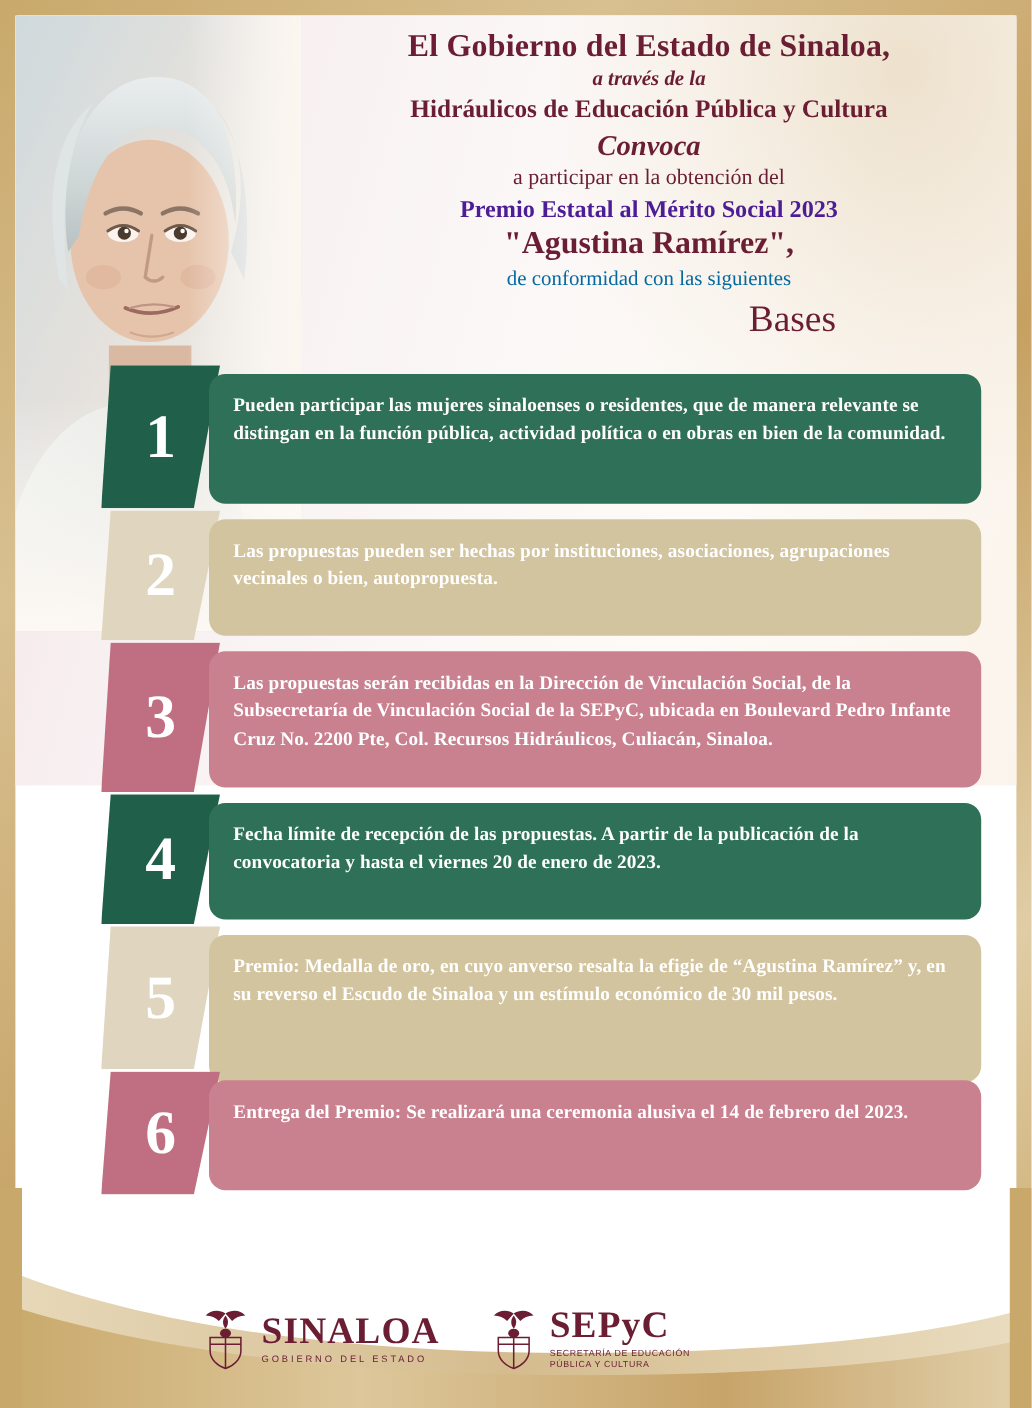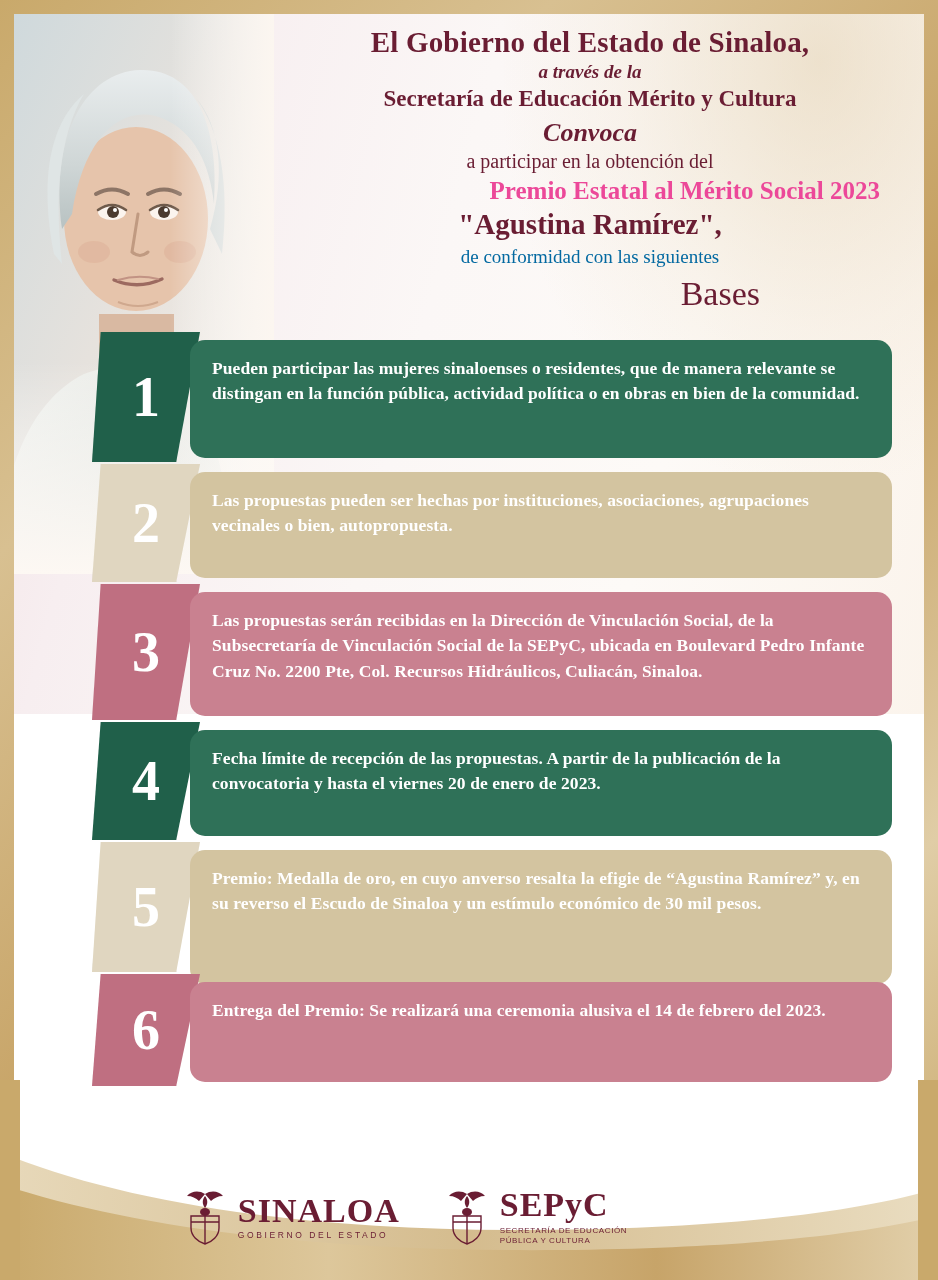--- a/index.html
+++ b/index.html
@@ -102,26 +102,25 @@
     margin-top: 6px;
     line-height: 1.1;
   }
   .h-line5 {
     font-size: 20px;
     color: #6a1d33;
     margin-top: 2px;
     line-height: 1.2;
   }
   .h-line6 {
-    font-size: 25px;
-    font-weight: bold;
-    color: #ec4899;
+    font-size: 22px;
+    font-weight: bold;
+    color: #4c1d95;
     margin-top: 4px;
     line-height: 1.15;
-    text-align: right;
   }
   .h-line7 {
     font-size: 29px;
     font-weight: bold;
     color: #6a1d33;
     margin-top: 2px;
     line-height: 1.15;
   }
   .h-line8 {
     font-size: 19px;
@@ -299,21 +298,21 @@
       <path d="M104 288 Q124 296 144 288" stroke="#cfa88e" stroke-width="2" fill="none"></path>
 
       <rect x="0" y="0" width="260" height="560" fill="url(#fade)"></rect>
       <rect x="0" y="0" width="260" height="560" fill="url(#fadeb)"></rect>
     </svg>
   </div>
 
   <div class="header">
     <div class="h-line1">El Gobierno del Estado de Sinaloa,</div>
     <div class="h-line2">a través de la</div>
-    <div class="h-line3">Secretaría de Educación Mérito y Cultura</div>
+    <div class="h-line3">Hidráulicos de Educación Pública y Cultura</div>
     <div class="h-convoca">Convoca</div>
     <div class="h-line5">a participar en la obtención del</div>
     <div class="h-line6">Premio Estatal  al Mérito Social 2023</div>
     <div class="h-line7">"Agustina  Ramírez",</div>
     <div class="h-line8">de conformidad con las siguientes</div>
     <div class="h-bases">Bases</div>
   </div>
 
   <div class="bases" id="bases-container">
       <div class="base-row" style="height: 118px;">

